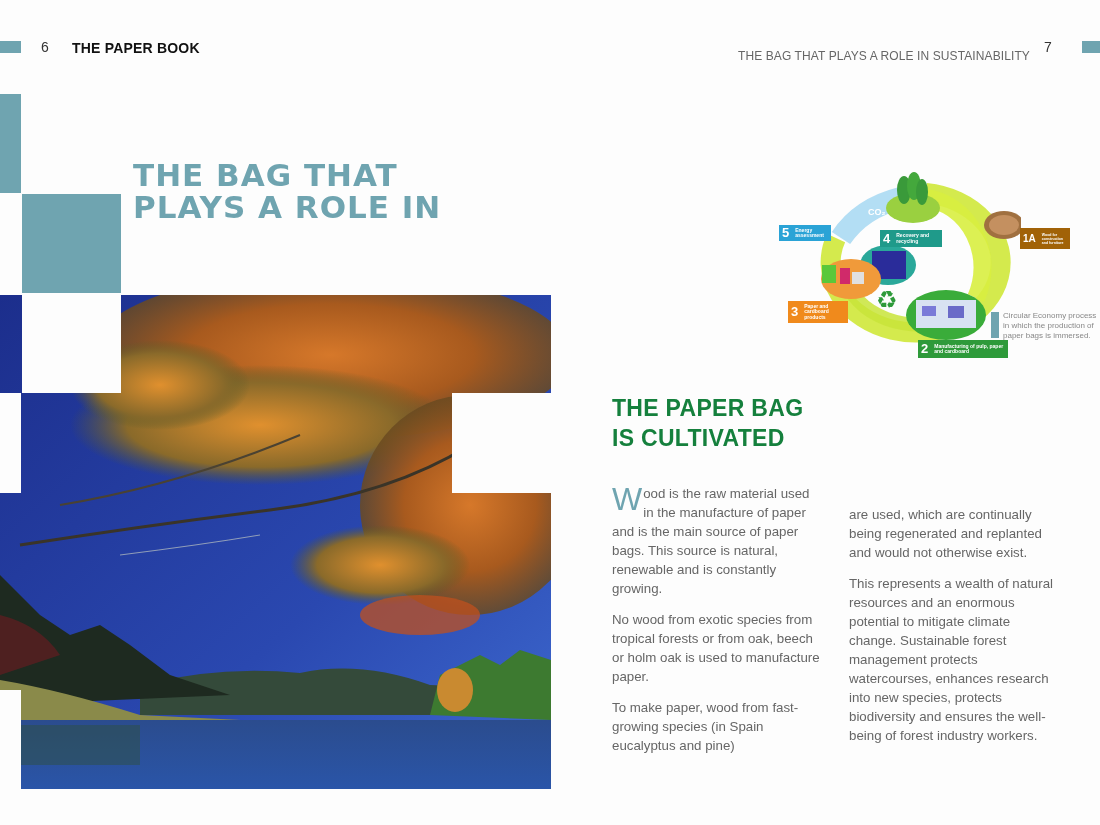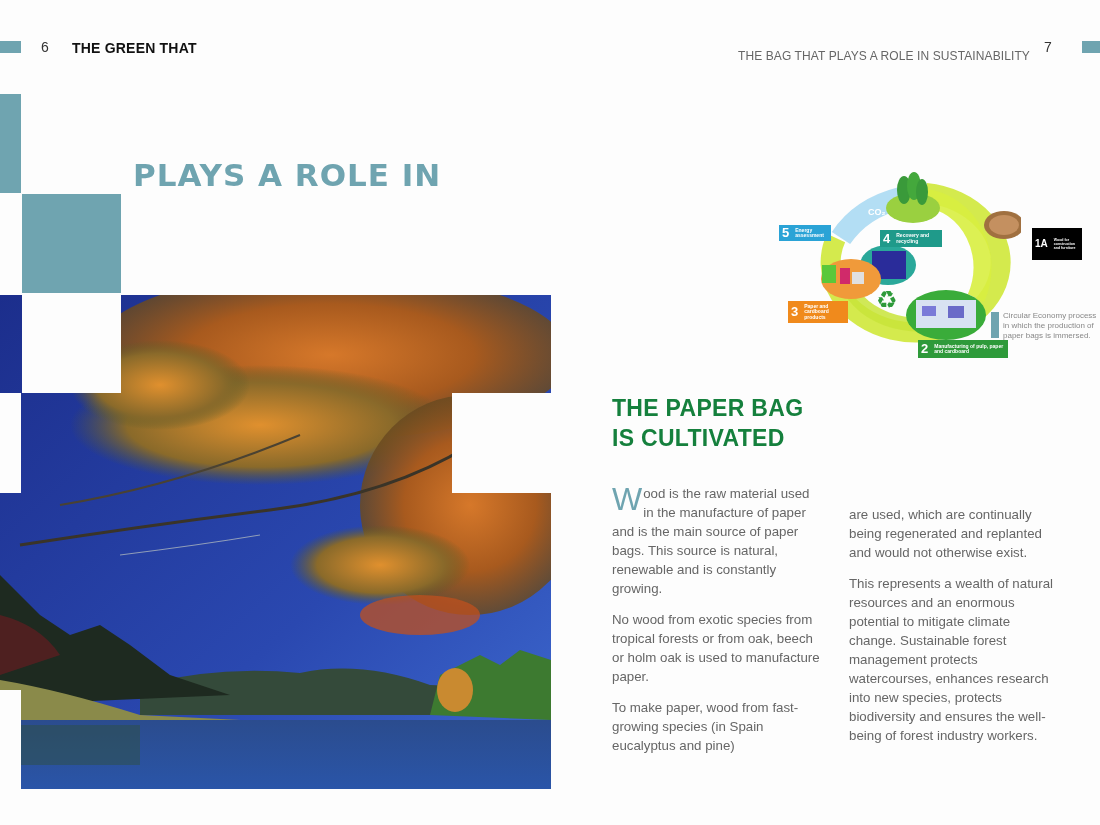--- a/index.html
+++ b/index.html
@@ -18,29 +18,30 @@
   .cut{background:#fdfdfd;}
   .caption{font-size:8px;line-height:10px;color:#888;}
   .lbl{position:absolute;display:flex;align-items:center;color:#fff;font-size:5px;line-height:5.5px;font-weight:bold;}
   .lbl .n{font-size:13px;font-weight:bold;padding:0 3px;margin-right:3px;}
 </style>
 </head>
 <body>
 
 <div class="abs teal" style="left:0;top:41px;width:21px;height:12px;"></div>
 <div class="abs hdr-num" style="left:41px;top:39px;">6</div>
-<div class="abs hdr-title-l" style="left:72px;top:40px;">THE GREEN THAT</div>
+<div class="abs hdr-title-l" style="left:72px;top:40px;">THE PAPER BOOK</div>
 <div class="abs hdr-title-r" style="left:738px;top:41px;">THE BAG THAT PLAYS A ROLE IN SUSTAINABILITY</div>
 <div class="abs hdr-num" style="left:1044px;top:39px;">7</div>
 <div class="abs teal" style="left:1082px;top:41px;width:18px;height:12px;"></div>
 
 <div class="abs teal" style="left:0;top:94px;width:21px;height:99px;"></div>
 <div class="abs teal" style="left:22px;top:194px;width:99px;height:99px;"></div>
 
 <div class="abs big-title" style="left:133px;top:159px;">
+  <div>THE BAG THAT</div>
   <div>PLAYS A ROLE IN</div>
 </div>
 
 <div class="abs photo" style="left:0;top:295px;width:551px;height:494px;">
   <svg width="551" height="494" viewBox="0 0 551 494">
     <defs>
       <linearGradient id="sky" x1="0" y1="0" x2="1" y2="1">
         <stop offset="0" stop-color="#1c2e8c"></stop>
         <stop offset="0.6" stop-color="#2a48b0"></stop>
         <stop offset="1" stop-color="#3e6ad0"></stop>
@@ -137,21 +138,21 @@
     <span>Recovery and recycling</span>
   </div>
   <div class="lbl" style="left:12px;top:133px;width:60px;height:22px;background:#f08a1c;">
     <span class="n">3</span>
     <span>Paper and cardboard products</span>
   </div>
   <div class="lbl" style="left:142px;top:172px;width:90px;height:18px;background:#2e9a3a;">
     <span class="n">2</span>
     <span>Manufacturing of pulp, paper and cardboard</span>
   </div>
-  <div class="lbl" style="left:244px;top:60px;width:50px;height:32px;background:#000000;margin-left:12px;">
+  <div class="lbl" style="left:244px;top:60px;width:50px;height:21px;background:#a16207;">
     <span class="n" style="font-size:10px;">1A</span>
     <span style="font-size:3.5px;line-height:4px;">Wood for construction and furniture</span>
   </div>
 </div>
 
 <div class="abs teal" style="left:991px;top:312px;width:8px;height:26px;"></div>
 <div class="abs caption" style="left:1003px;top:311px;width:100px;">Circular Economy process in which the production of paper bags is immersed.</div>
 
 <div class="abs sub-title" style="left:612px;top:393px;">
   <div>THE PAPER BAG</div>

